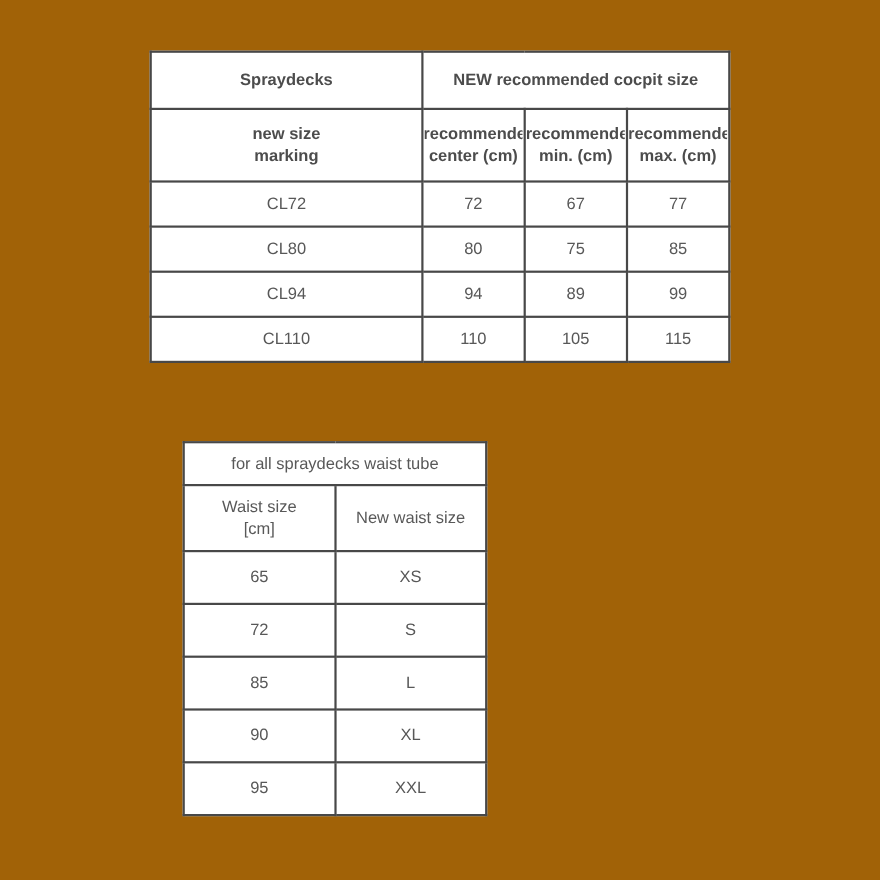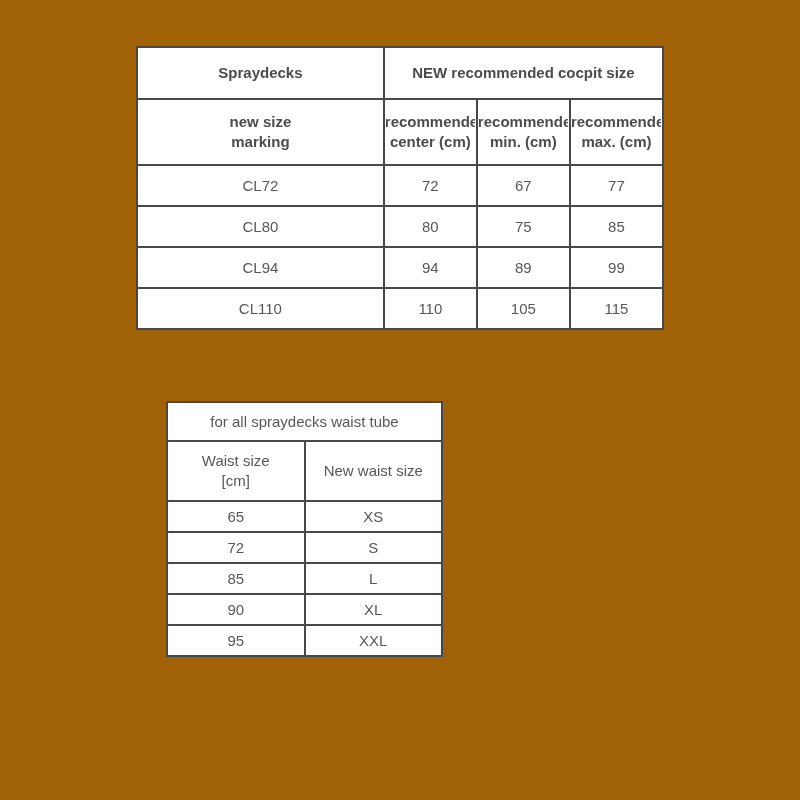--- a/index.html
+++ b/index.html
@@ -52,21 +52,21 @@
     left: 150px;
     top: 401px;
     width: 277px;
     margin-left: 16px;
   }
   .waist-table td { font-weight: normal; }
   .waist-table .col-waist { width: 126px; }
   .waist-table .col-size  { width: 151px; }
   .waist-table .row-title  { height: 39px; }
   .waist-table .row-colhdr { height: 60px; padding-left: 44px; }
-  .waist-table .row-data   { height: 31px; }
+  .waist-table .row-data   { height: 48px; }
   .hline { display: block; }
 </style>
 </head>
 <body>
 
 <div class="page">
 
   <table class="cockpit-table">
     <tbody>
         <tr class="row-title">

